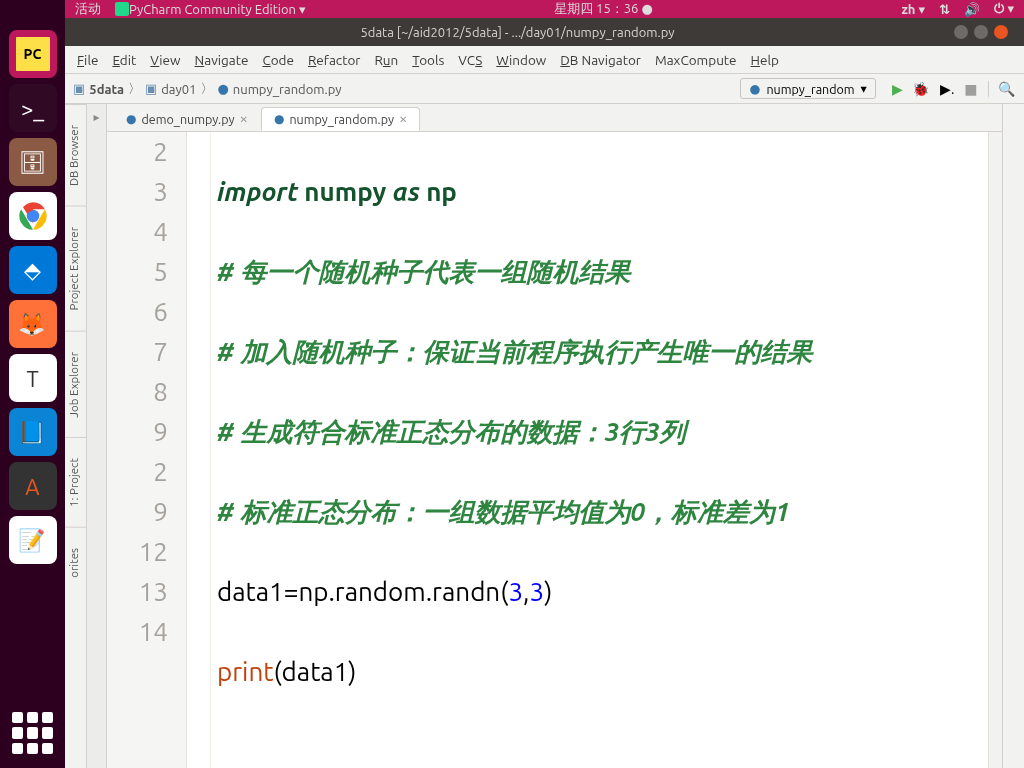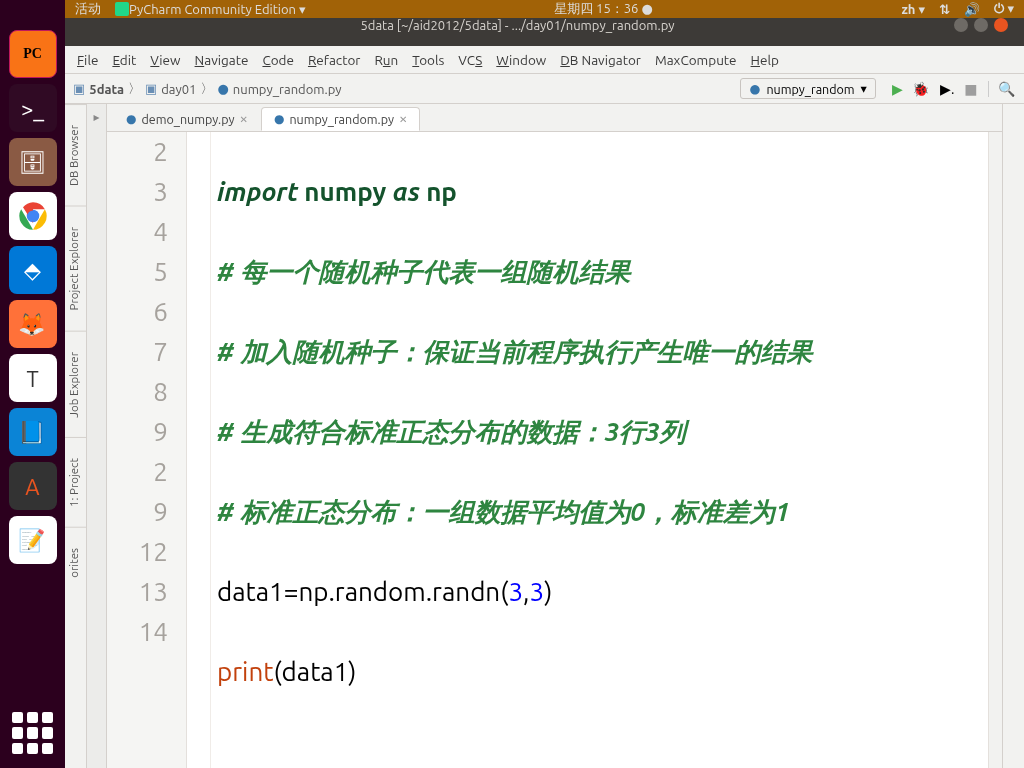--- a/index.html
+++ b/index.html
@@ -1,46 +1,46 @@
 <!DOCTYPE html>
 <html><head>
 <meta charset="utf-8">
 <style>
 * { margin: 0; padding: 0; box-sizing: border-box; font-family: "Ubuntu", "DejaVu Sans", sans-serif; }
 body { width: 1024px; height: 768px; overflow: hidden; background: #f2f2f0; display: flex; }
 
 
 .launcher { width: 65px; background: #2c001e; display: flex; flex-direction: column; align-items: center; padding-top: 30px; gap: 6px; }
 .launcher-item { width: 48px; height: 48px; border-radius: 8px; display: flex; align-items: center; justify-content: center; font-size: 22px; color: #fff; }
-.li-pycharm { background: #f97316; color:#000; font-weight:bold; font-size:14px; border:1px solid #be185d;font-family:Liberation Serif, serif; }
+.li-pycharm { background: #fde047; color:#000; font-weight:bold; font-size:14px; border:7px solid #be185d; }
 .li-term { background: #300a24; }
 .li-files { background: #8a5a44; }
 .li-chrome { background:#fff; }
 .li-vscode { background:#0078d7; }
 .li-firefox { background:#ff7139; }
 .li-text { background:#fff; color:#333; }
 .li-dict { background:#0b84d6; }
 .li-update { background:#333; color:#e95420; }
 .li-notes { background:#fff; color:#555; }
 .launcher-apps { margin-top:auto; margin-bottom:14px; width:42px; height:42px; display:grid; grid-template-columns:repeat(3,1fr); grid-template-rows:repeat(3,1fr); gap:4px; }
 .launcher-apps span { background:#fff; border-radius:2px; }
 
 
 .desktop { flex:1; display:flex; flex-direction:column; }
 
 
-.topbar { height:26px; background:#a16207; color:#dcdcdc; display:flex; align-items:center; font-size:13px; padding:0 10px; gap:14px;text-align:center; }
+.topbar { height:26px; background:#be185d; color:#dcdcdc; display:flex; align-items:center; font-size:13px; padding:0 10px; gap:14px;text-align:center; }
 .topbar .spacer { flex:1; }
 .topbar .icon { font-size:13px;font-weight:bold; }
 .tb-app { display:flex; align-items:center; }
 .tb-app-icon { width:14px; height:14px; background:#21d789; border-radius:2px; display:inline-block; }
 
 
 .window { flex:1; display:flex; flex-direction:column; background:#f2f2f0; }
-.titlebar { height:28px; background:#3d3a37; color:#d8d4cf; display:flex; font-size:13px; padding:0 16px; }
+.titlebar { height:28px; background:#3d3a37; color:#d8d4cf; display:flex; align-items:center; font-size:13px; padding:0 16px; }
 .titlebar .title { flex:1; text-align:center; }
 .win-btns { display:flex; gap:6px; }
 .win-btn { width:14px; height:14px; border-radius:50%; }
 .wb-min { background:#6e6a65; }
 .wb-max { background:#6e6a65; }
 .wb-close { background:#e95420; }
 
 .menubar { height:28px; display:flex; align-items:center; gap:14px; padding:0 12px; font-size:13.5px; color:#3b3b3b; border-bottom:1px solid #d4d0cc; }
 .menubar span u { text-decoration: underline; }
 

